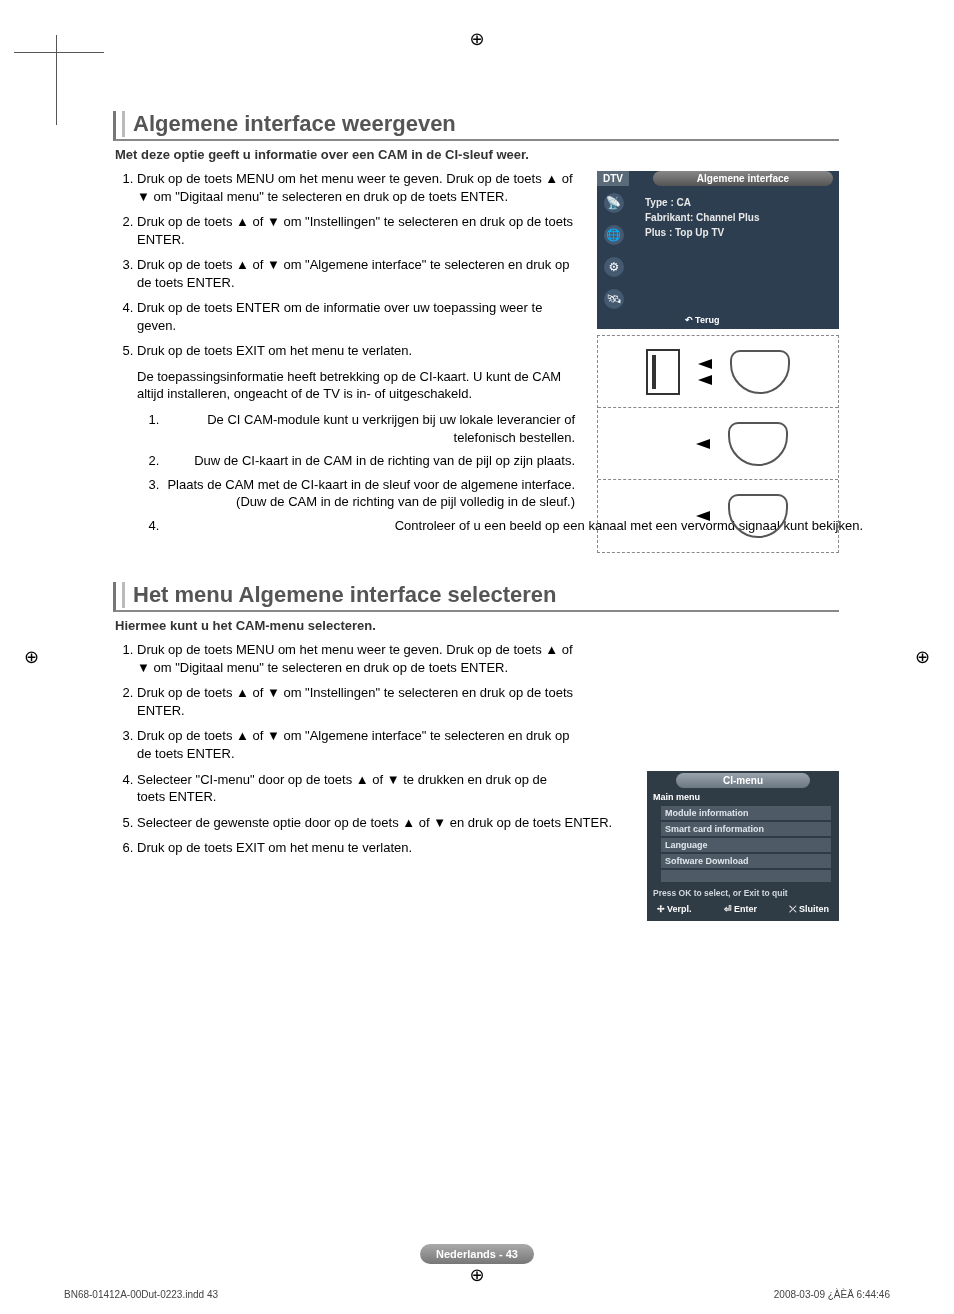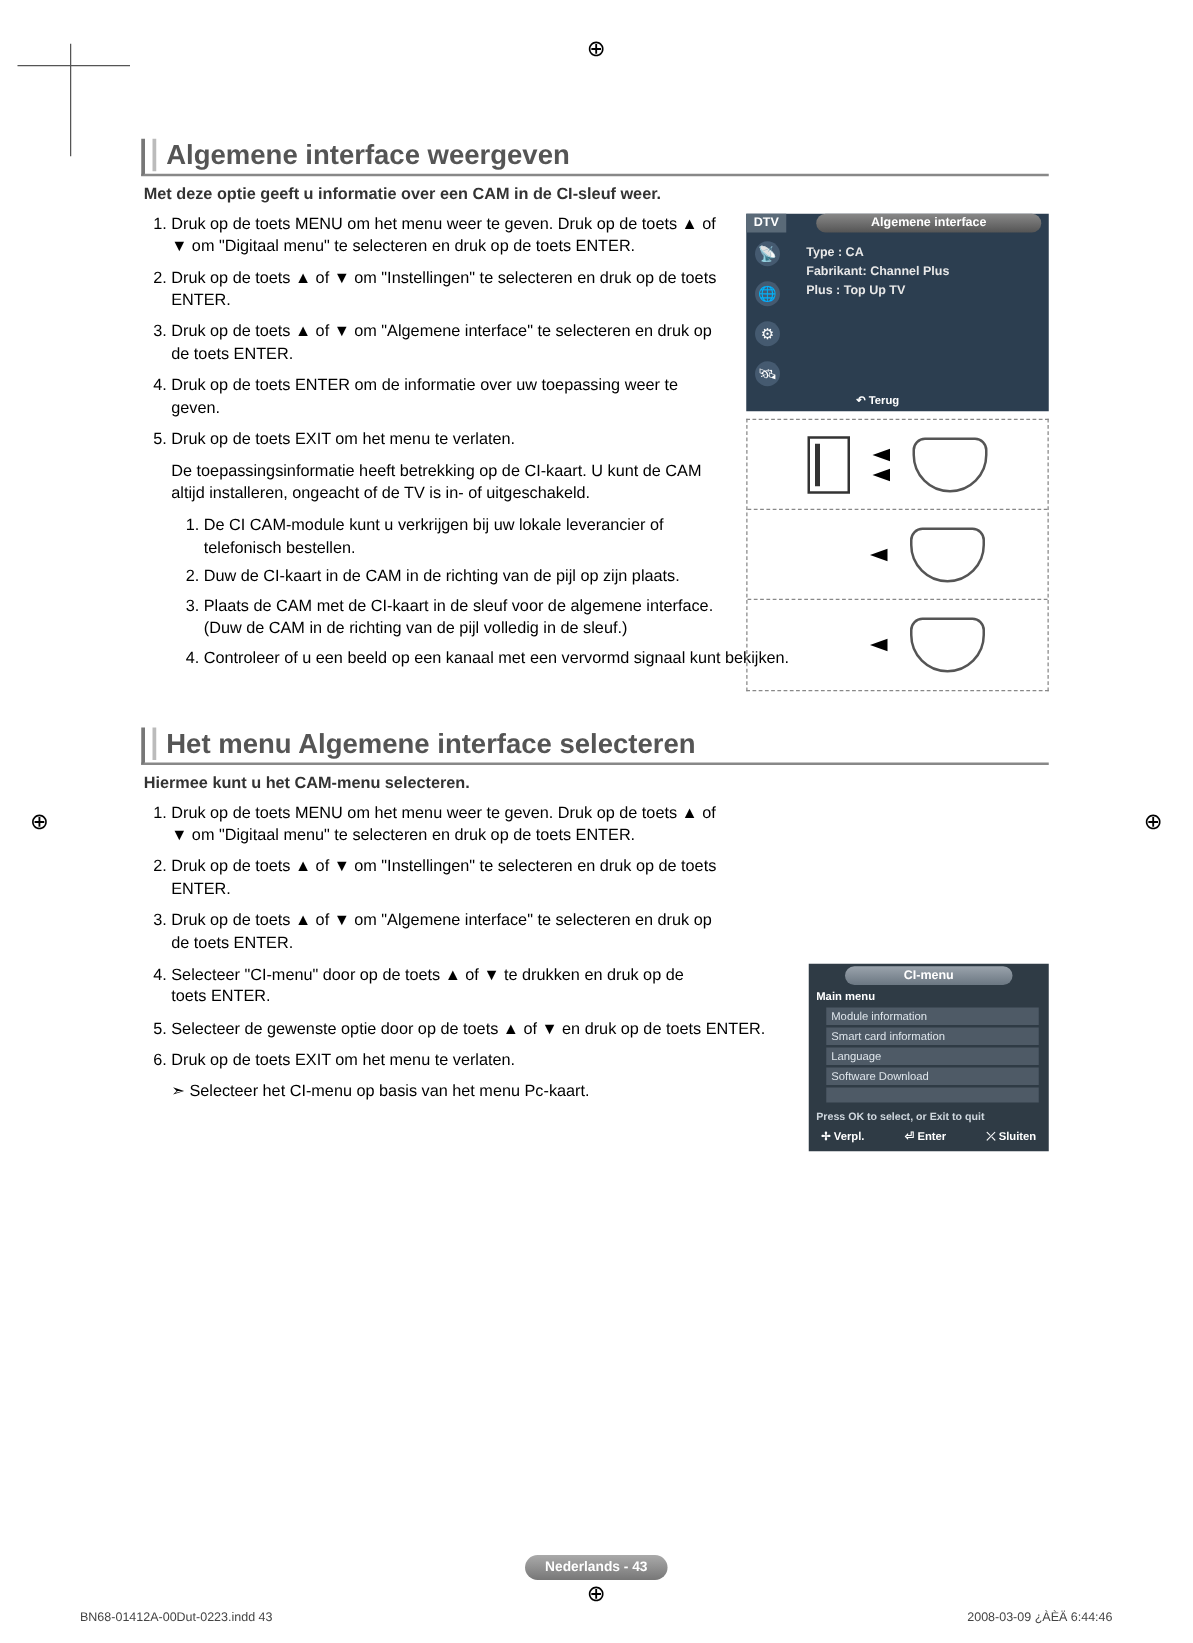--- a/index.html
+++ b/index.html
@@ -26,21 +26,21 @@
     margin-left: -2px;
     padding-bottom:2px;
     border-bottom: 2px solid #888;
     margin-bottom:6px;
   }
   .inner-accent { border-left:3px solid #bbb; padding-left:8px; }
   h1 { font-size:22px; font-weight:bold; color:#555; }
   .leadtext { font-weight:bold; color:#333; margin-bottom:8px; width: 450px;}
   ol.steps { list-style: decimal; padding-left: 22px; width: 460px; }
   ol.steps > li { margin-bottom:8px; line-height:1.35; }
-  ol.substeps { list-style: decimal; padding-left: 26px; margin-top:8px; }
+  ol.substeps { list-style: decimal; padding-left: 26px; margin-top:8px;text-align:right; }
   ol.substeps > li { margin-bottom:6px; }
   
   .tvbox1 { position:absolute; top: 60px; right: 0; width: 242px; height:158px; background:#2c3e50; color:#fff; font-size:10px; }
   .tvbox1 .tab { position:absolute; top:0; left:0; background:#5a6a78; color:#fff; padding:2px 6px; font-size:10px; font-weight:bold;}
   .tvbox1 .titlebar { position:absolute; top:0; left:56px; right:6px; text-align:center; background: linear-gradient(#888,#555); border-radius:8px; padding:2px 0; font-size:10px; font-weight:bold;}
   .tvbox1 .iconcol { position:absolute; top:22px; left:4px; width:26px; display:flex; flex-direction:column; gap:12px; align-items:center;}
   .tvbox1 .iconcol span { width:20px; height:20px; background:#455a70; border-radius:50%; display:flex; align-items:center; justify-content:center; font-size:12px;}
   .tvbox1 .info { position:absolute; top:24px; left:48px; line-height:1.5; font-size:10px; font-weight:bold; color:#e8e8e8;}
   .tvbox1 .back { position:absolute; bottom:4px; left:88px; font-size:9px; font-weight:bold;}
   
@@ -48,21 +48,21 @@
   .illus-row { height:72px; border-bottom:1px dashed #888; display:flex; align-items:center; justify-content:center; gap:18px; }
   .illus-row:last-child { border-bottom:none; }
   .card-slot { width:34px; height:46px; border:2px solid #333; position:relative;}
   .card-slot::before { content:""; position:absolute; left:4px; top:4px; bottom:4px; width:4px; background:#333;}
   .hand { width:60px; height:44px; border:2px solid #555; border-radius:10px 10px 30px 30px; position:relative;}
   .arrow-left { width:0;height:0;border-top:5px solid transparent;border-bottom:5px solid transparent;border-right:14px solid #000; }
   
   .tvbox2 { position:absolute; top: 660px; right:0; width:192px; height:150px; background:#2f3b45; color:#fff; font-size:10px;}
   .tvbox2 .titlebar { background:linear-gradient(#9aa3ac,#6b7782); text-align:center; padding:2px 0; font-weight:bold; font-size:10px; width:70%; margin:2px auto 2px auto; border-radius:8px;}
   .tvbox2 .mainlabel { padding:2px 6px; font-size:9px; font-weight:bold;}
-  .tvbox2 .item { background:#4e5a66; margin:2px 8px 2px 14px; padding:2px 4px; font-size:9px; font-weight:normal; color:#dfe6ec;}
+  .tvbox2 .item { background:#4e5a66; margin:2px 8px 2px 14px; padding:2px 4px; font-size:9px; font-weight:bold; color:#dfe6ec;}
   .tvbox2 .hint { font-size:8.5px; padding:4px 6px 2px 6px; color:#cfd7de; font-weight:bold;}
   .tvbox2 .navbar { display:flex; justify-content:space-between; padding:4px 10px; font-size:9px; font-weight:bold;}
   
   .section2 { margin-top: 48px; }
   .note-arrow::before { content:"➣ "; }
   .wide-li { width: 700px !important; }
   
   .page-pill { position:absolute; bottom: 50px; left:50%; transform:translateX(-50%); background:linear-gradient(#aaa,#777); color:#fff; padding:4px 16px; border-radius:14px; font-size:11px; font-weight:bold;}
   .foot-left { position:absolute; bottom:14px; left:64px; font-size:10px; color:#444;}
   .foot-right { position:absolute; bottom:14px; right:64px; font-size:10px; color:#444;}
@@ -150,21 +150,20 @@
     </div>
     <p class="leadtext">Hiermee kunt u het CAM-menu selecteren.</p>
     <ol class="steps">
       <li>Druk op de toets MENU om het menu weer te geven. Druk op de toets ▲ of ▼ om "Digitaal menu" te selecteren en druk op de toets ENTER.</li>
       <li>Druk op de toets ▲ of ▼ om "Instellingen" te selecteren en druk op de toets ENTER.</li>
       <li>Druk op de toets ▲ of ▼ om "Algemene interface" te selecteren en druk op de toets ENTER.</li>
       <li>Selecteer "CI-menu" door op de toets ▲ of ▼ te drukken en druk op de toets ENTER.</li>
       <li class="wide-li">Selecteer de gewenste optie door op de toets ▲ of ▼ en druk op de toets ENTER.</li>
       <li class="wide-li">Druk op de toets EXIT om het menu te verlaten.</li>
     </ol>
-    <p class="note-arrow" style="margin-left:22px; margin-top:4px;">Selecteer het CI-menu op basis van het menu Pc-kaart.</p>
   </div>
 
   <div class="tvbox2">
     <div class="titlebar">CI-menu</div>
     <div class="mainlabel">Main menu</div>
     <div class="item">Module information</div>
     <div class="item">Smart card information</div>
     <div class="item">Language</div>
     <div class="item">Software Download</div>
     <div class="item" style="height:12px;"></div>

